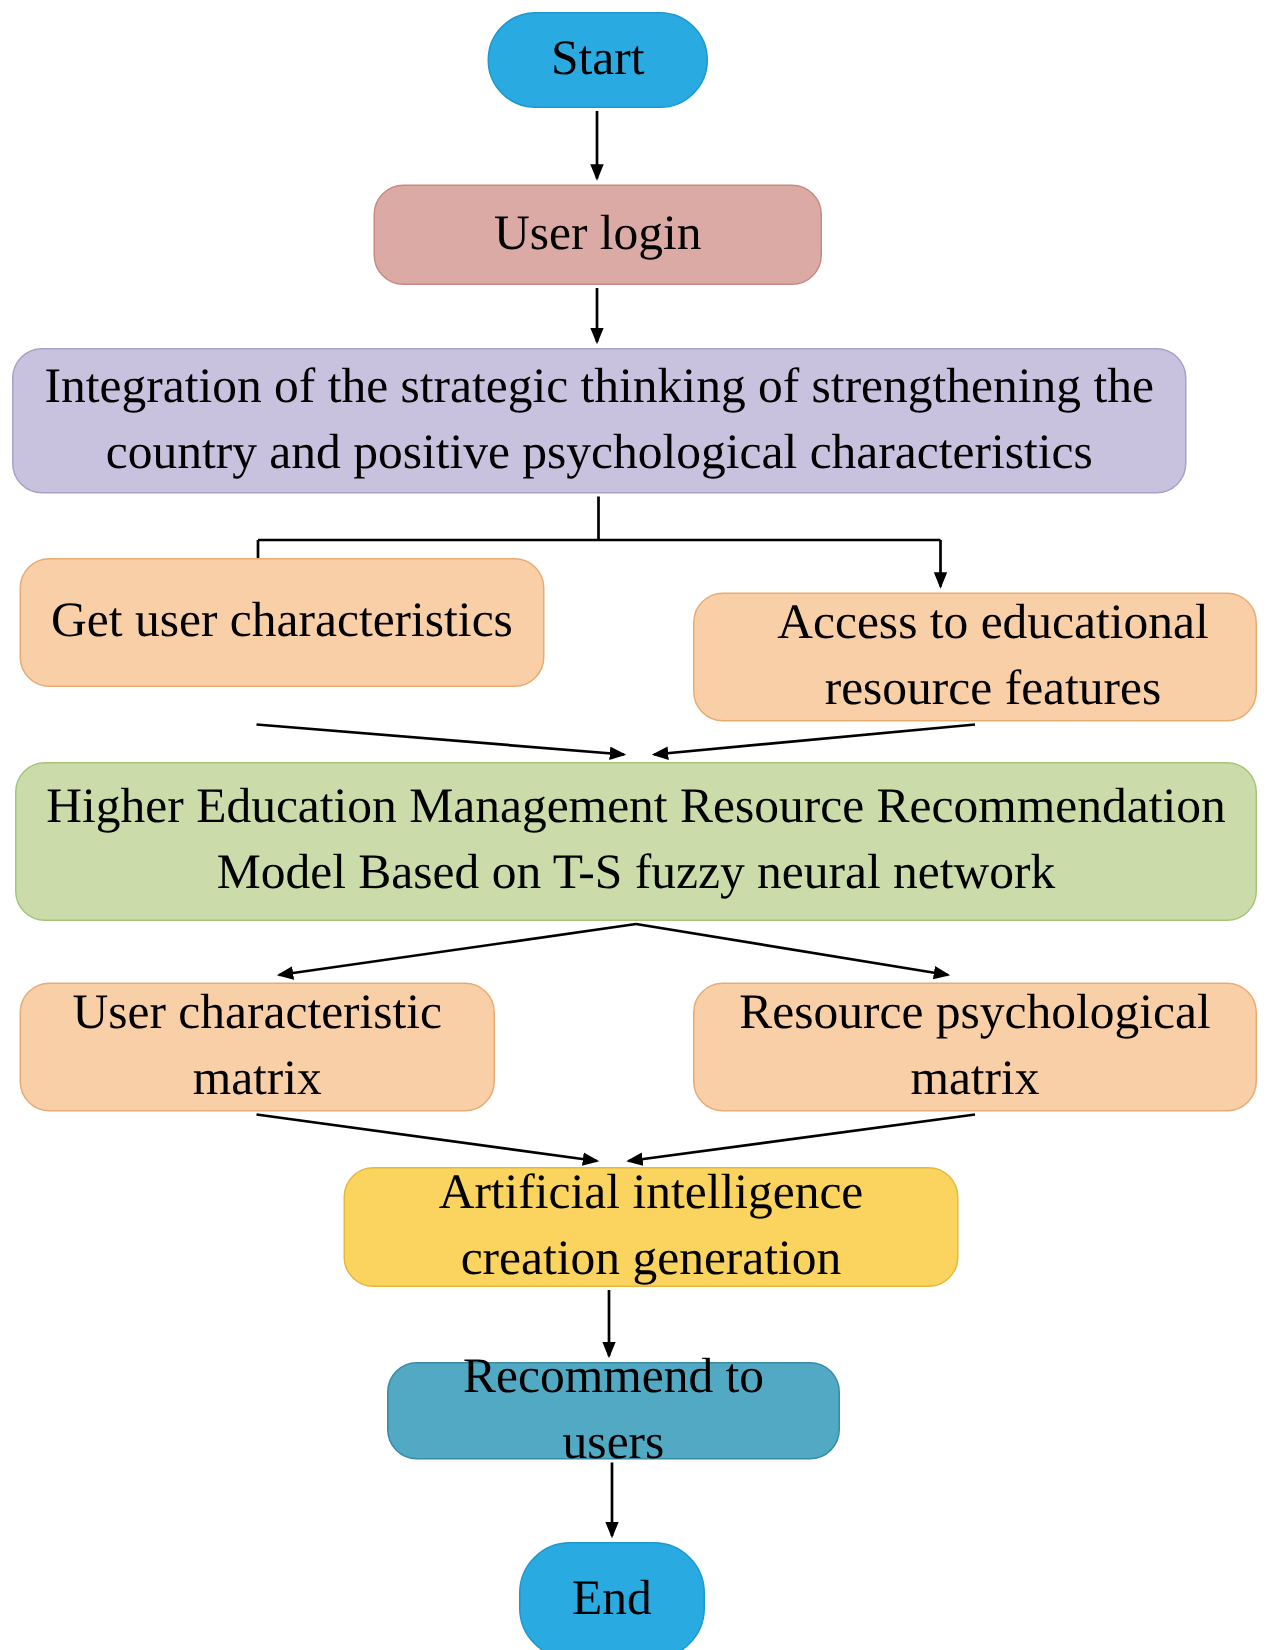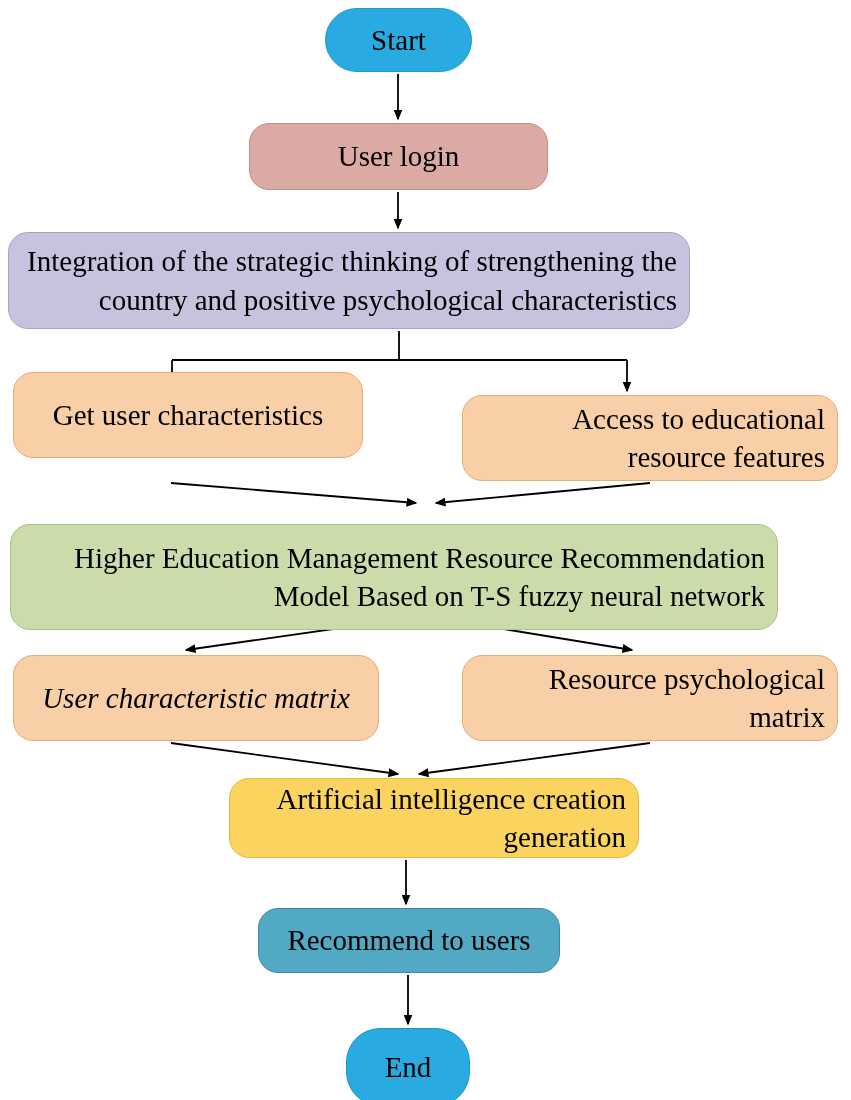--- a/index.html
+++ b/index.html
@@ -16,38 +16,38 @@
     position: absolute;
     left: 0; top: 0;
     width: 851px; height: 1100px;
     pointer-events: none;
   }
   .node {
     position: absolute;
     display: flex;
     align-items: center;
     justify-content: center;
-    text-align: right;
+    text-align: center;
     box-sizing: border-box;
     border: 1.5px solid #888;
     border-radius: 20px;
-    font-size: 29px;
+    font-size: 33px;
     line-height: 1.32;
     padding: 4px 12px;
   }
   .pill { border-radius: 34px; }
 
   
   #n-start        { left: 325px; top: 8px;    width: 147px; height: 64px; }
   #n-user-login   { left: 249px; top: 123px;  width: 299px; height: 67px; }
-  #n-integration  { left: 8px;   top: 232px;  width: 682px; height: 97px; }
+  #n-integration  { left: 8px;   top: 232px;  width: 783px; height: 97px; }
   #n-get-user     { left: 13px;  top: 372px;  width: 350px; height: 86px; }
   #n-access-edu   { left: 462px; top: 395px;  width: 376px; height: 86px; padding-left: 36px; }
-  #n-model        { left: 10px;  top: 524px;  width: 768px; height: 106px; }
-  #n-user-matrix  { left: 13px;  top: 655px;  width: 366px; height: 86px; font-style: italic; }
+  #n-model        { left: 10px;  top: 508px;  width: 828px; height: 106px; }
+  #n-user-matrix  { left: 13px;  top: 655px;  width: 317px; height: 86px; }
   #n-res-matrix   { left: 462px; top: 655px;  width: 376px; height: 86px; }
   #n-ai-creation  { left: 201px; top: 778px;  width: 410px; height: 80px; margin-left: 28px; }
   #n-recommend    { left: 258px; top: 908px;  width: 302px; height: 65px; }
   #n-end          { left: 346px; top: 1028px; width: 124px; height: 78px; }
 </style>
 </head>
 <body>
 
 <div class="canvas">
 

